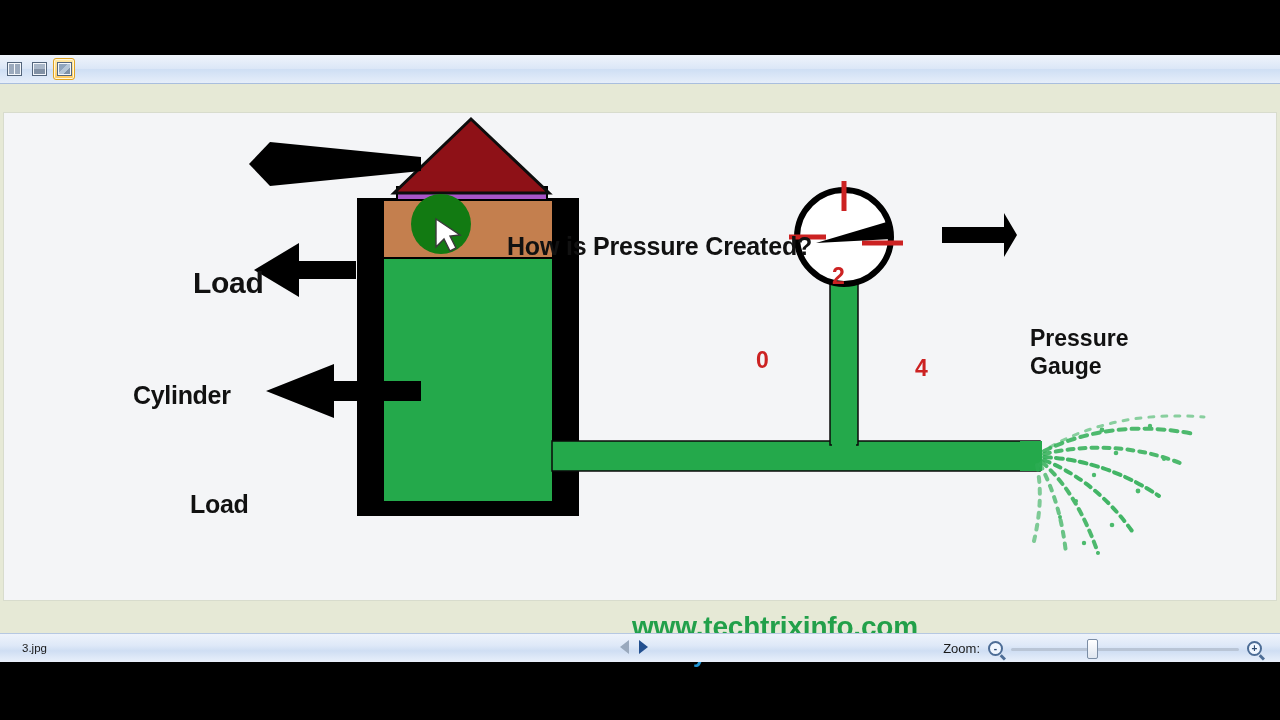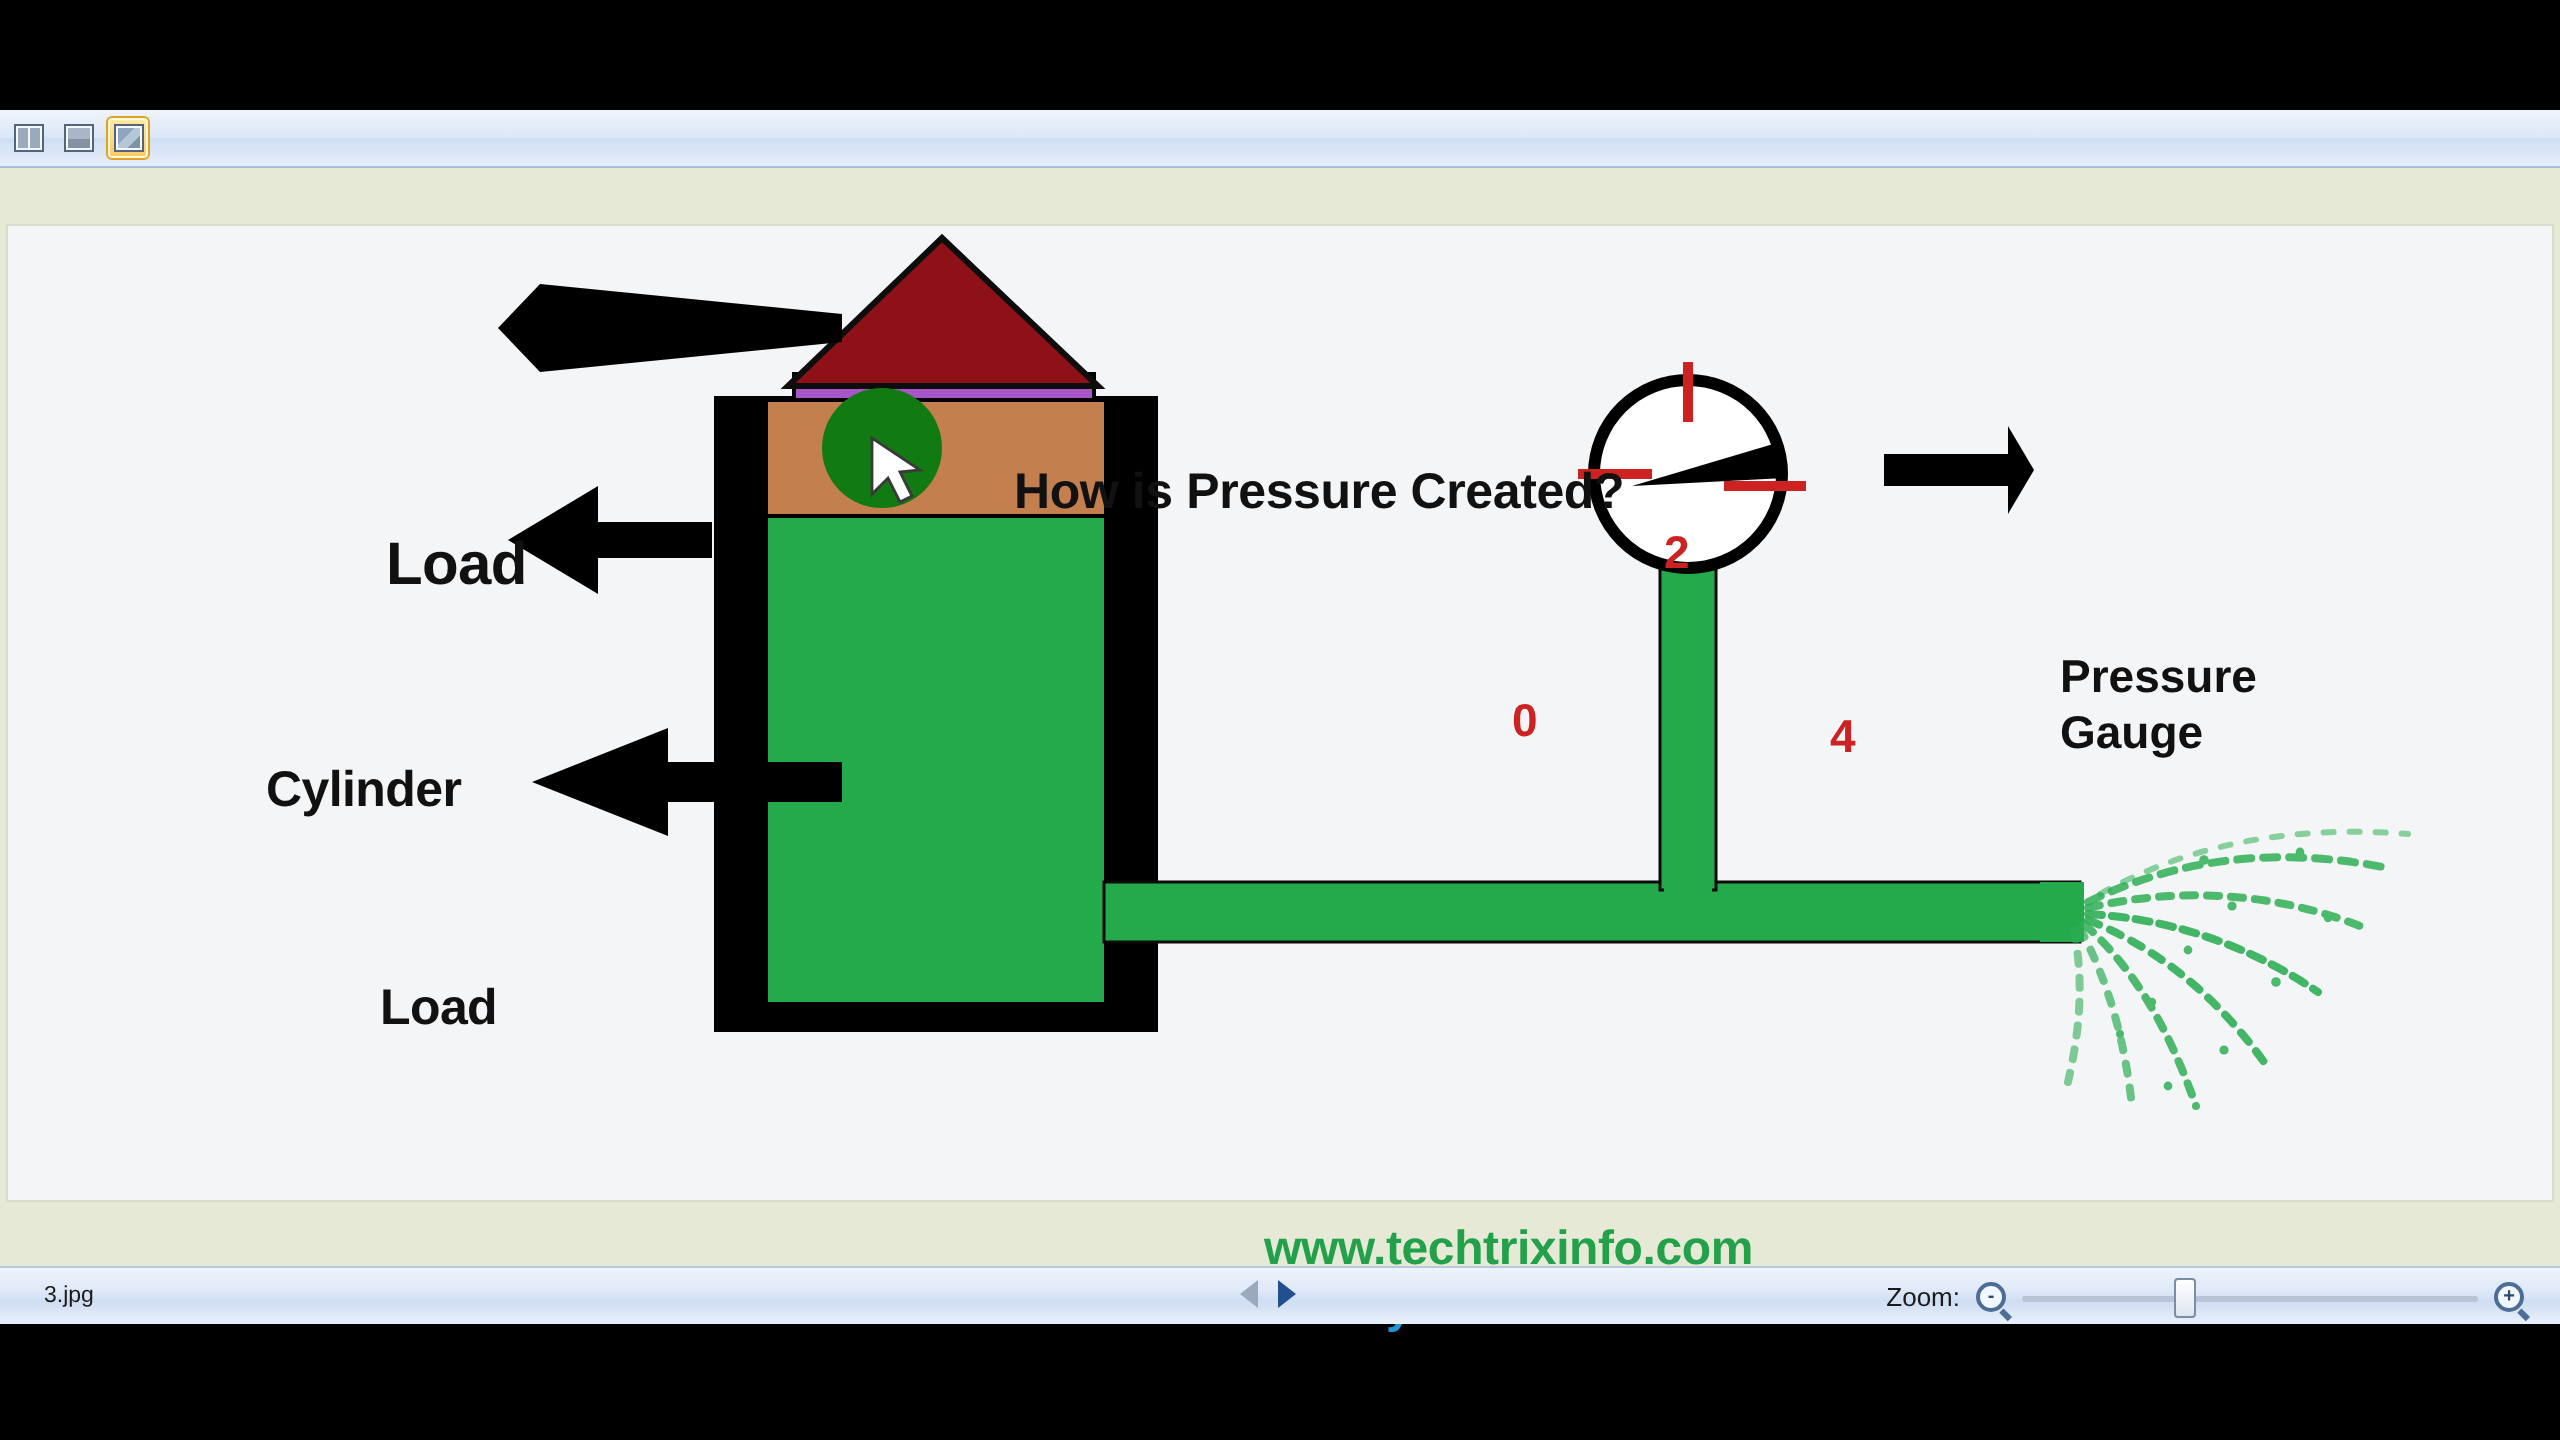--- a/index.html
+++ b/index.html
@@ -117,21 +117,21 @@
     font-family:"Liberation Sans", sans-serif;
     white-space:nowrap;
   }
   .lbl-load     { left:189px; top:153px; font-size:30px; letter-spacing:-.3px; }
   .lbl-cylinder { left:129px; top:268px; font-size:25px; letter-spacing:-.3px; }
   .lbl-fluid    { left:186px; top:377px; font-size:25px; letter-spacing:-.3px; }
   .lbl-title    { left:503px; top:119px; font-size:25px; letter-spacing:-.2px; }
   .lbl-pg       { left:1026px; top:211px; font-size:23px; line-height:28px; }
 
   .wm { position:absolute; font-weight:bold; white-space:nowrap; letter-spacing:-.2px; }
-  .wm-site { left:628px; top:498px; font-size:24px; color:#22a04a; }
+  .wm-site { left:628px; top:498px; font-size:28px; color:#22a04a; }
   .wm-yt   { left:628px; top:527px; font-size:24px; color:#2196d6; }
 
   .gauge-num { position:absolute; font-weight:bold; color:#cc2222; font-size:23px; }
   .gn-0 { left:752px; top:234px; }
   .gn-2 { left:828px; top:150px; }
   .gn-4 { left:911px; top:242px; }
 </style>
 </head>
 <body>
 

